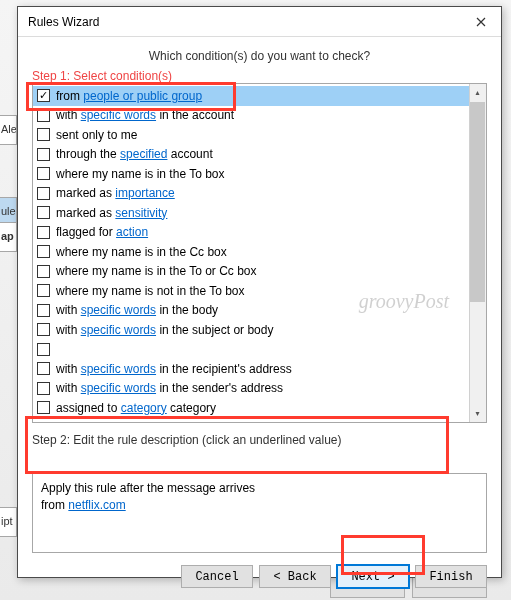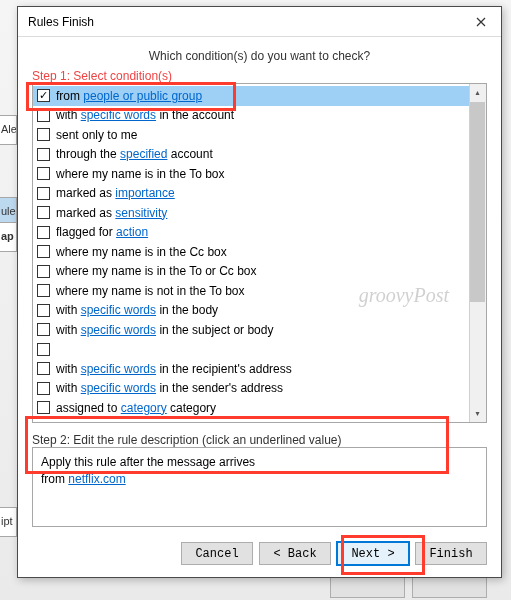--- a/index.html
+++ b/index.html
@@ -173,20 +173,21 @@
     margin-top: 10px;
     color: #333;
   }
   .desc-box {
     border: 1px solid #a7a7a7;
     height: 80px;
     padding: 6px 8px;
     background: #fff;
     color: #000;
     line-height: 1.4;
+    margin-top: 26px;
   }
 
   .button-bar {
     margin-top: auto;
     padding: 12px 0 12px 0;
     display: flex;
     justify-content: flex-end;
     gap: 6px;
   }
   .btn {
@@ -213,21 +214,21 @@
     pointer-events: none;
     z-index: 20;
   }
   .hl1 { left: 26px; top: 82px; width: 210px; height: 29px; }
   .hl2 { left: 25px; top: 416px; width: 424px; height: 58px; }
   .hl3 { left: 341px; top: 535px; width: 84px; height: 40px; }
 
   .watermark {
     position: absolute;
     right: 62px;
-    top: 284px;
+    top: 290px;
     color: rgba(120,120,120,0.35);
     font-family: Georgia, 'Times New Roman', serif;
     font-size: 20px;
     font-style: italic;
     z-index: 5;
     pointer-events: none;
   }
 
   .bottom-btn {
     position: absolute;
@@ -248,21 +249,21 @@
   <div class="back-stripe bs3"></div>
   <div class="back-label" style="top:230px;font-weight:bold">ap</div>
   <div class="back-stripe bs4"></div>
   <div class="back-label" style="top:515px">ipt</div>
   <div class="bottom-btn" style="left:330px; bottom:2px;"></div>
   <div class="bottom-btn" style="left:412px; bottom:2px;"></div>
 </div>
 
 <div class="dialog">
   <div class="titlebar">
-    <div class="title">Rules Finish</div>
+    <div class="title">Rules Wizard</div>
     <div class="close">
       <svg width="10" height="10" viewBox="0 0 10 10">
           <path d="M1 1 L9 9 M9 1 L1 9" stroke="#333" stroke-width="1.2" fill="none"></path>
         </svg>
     </div>
   </div>
 
   <div class="content">
     <div class="prompt">Which condition(s) do you want to check?</div>
     <div class="step-label">Step 1: Select condition(s)</div>

